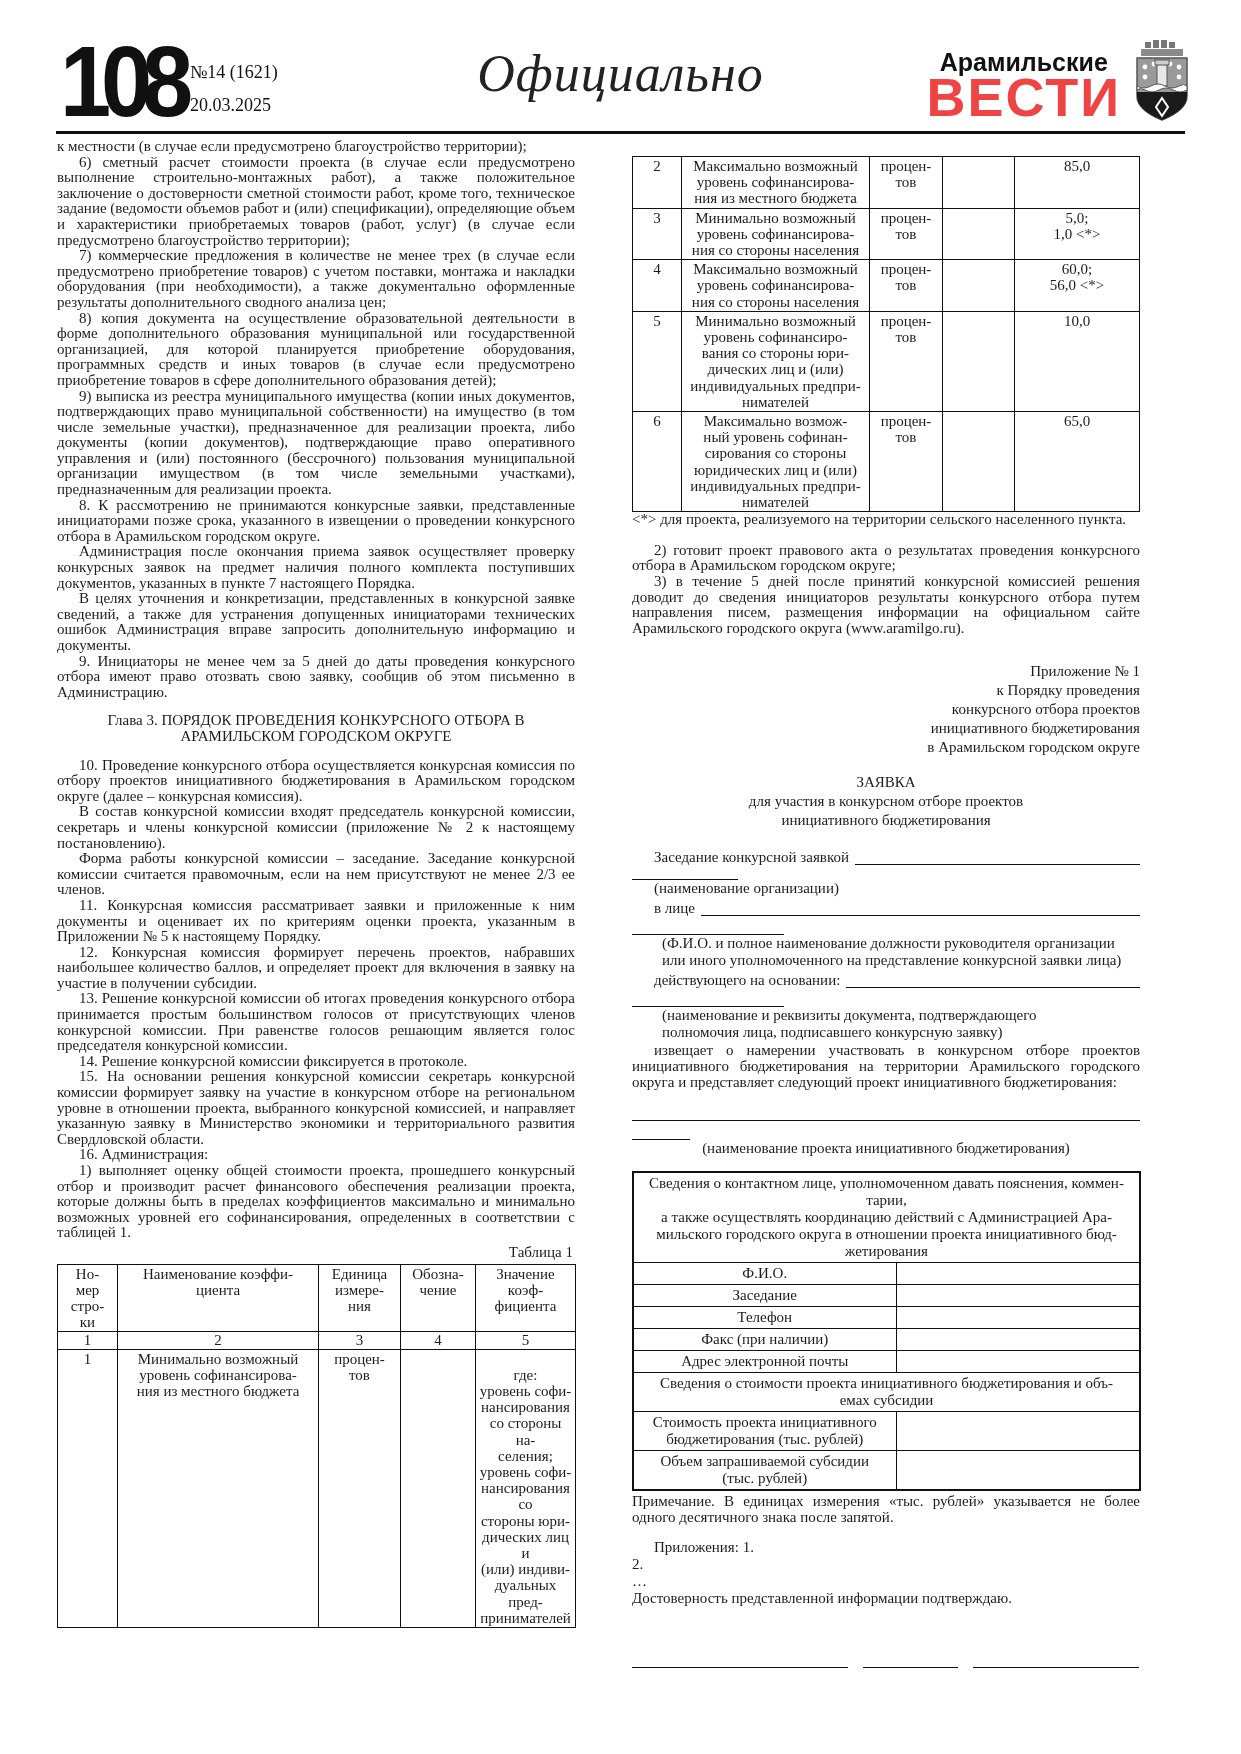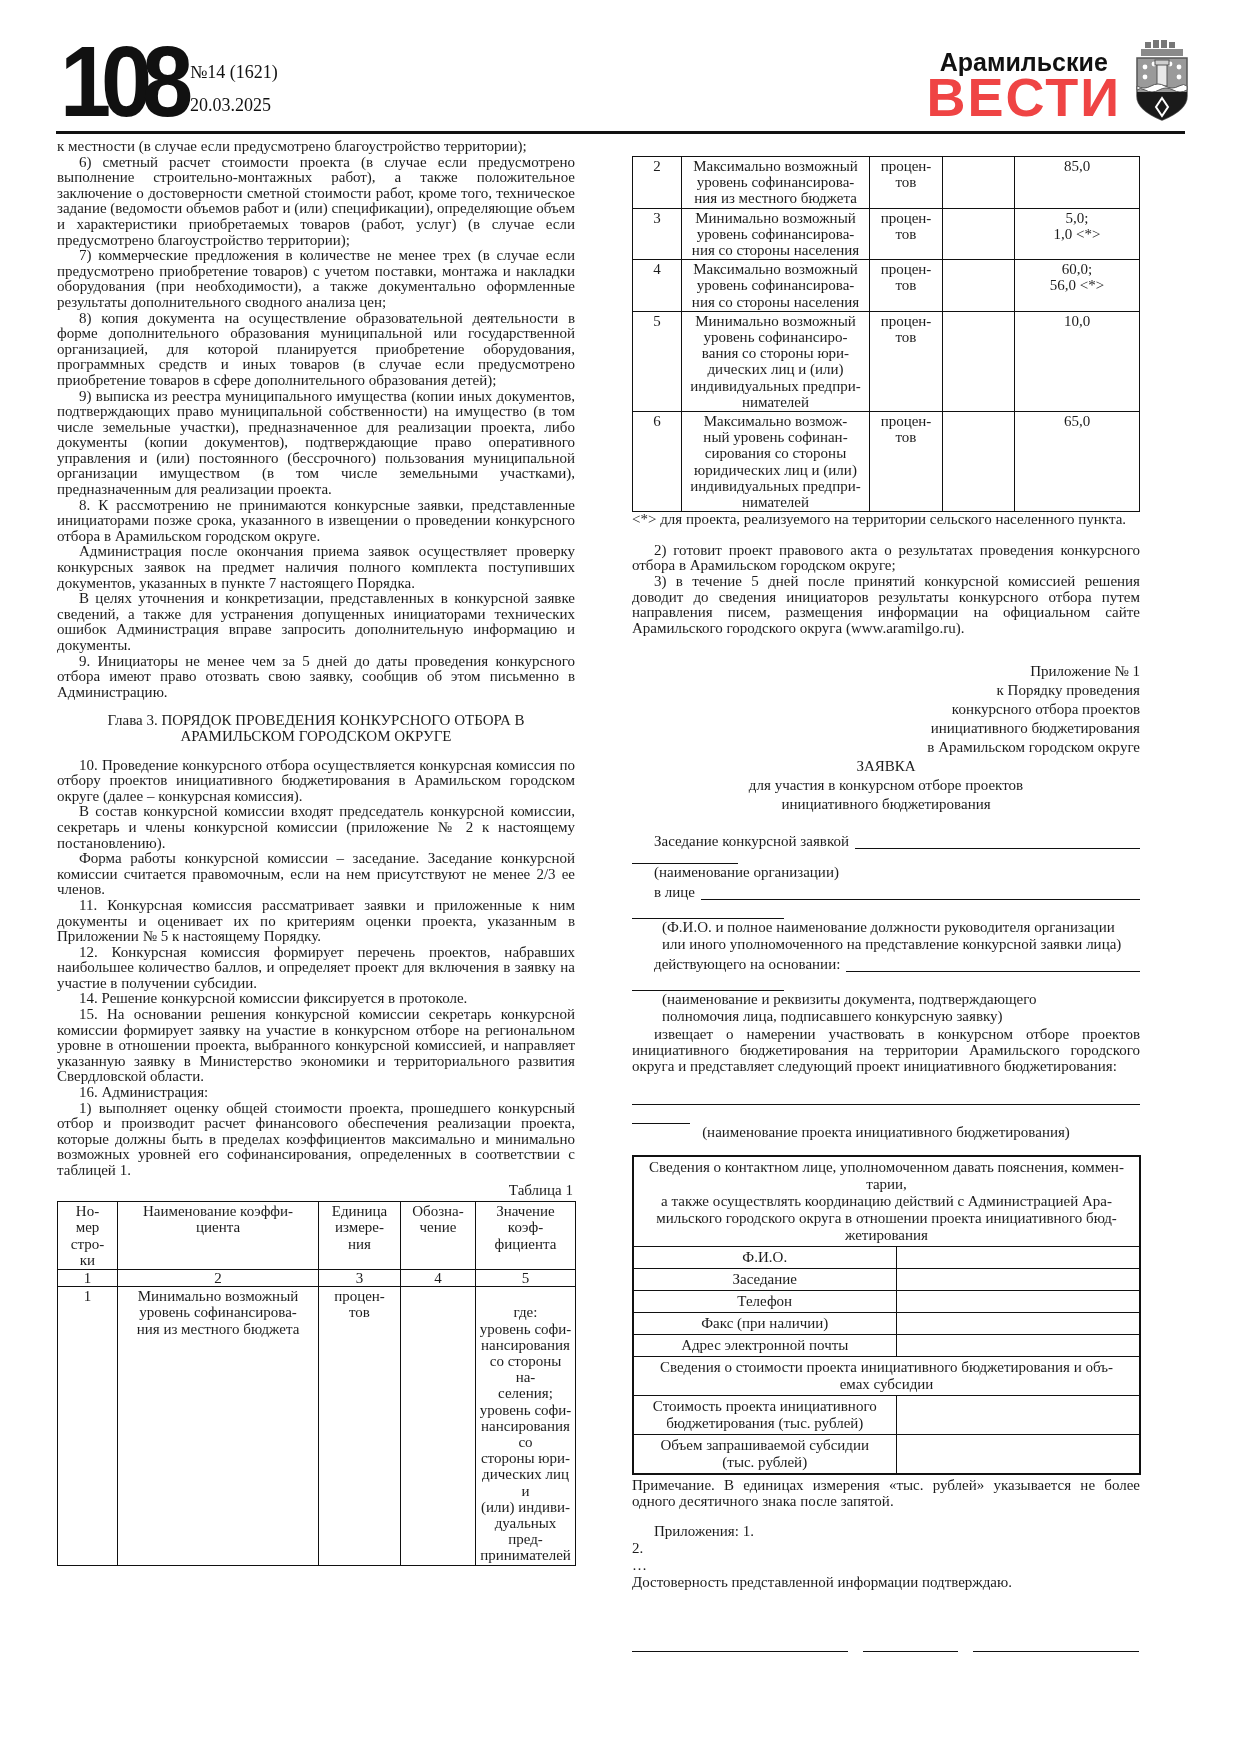--- a/index.html
+++ b/index.html
@@ -38,21 +38,21 @@
   
   table.doc{border-collapse:collapse;table-layout:fixed;font-size:15px;line-height:16.2px;}
   table.doc td{border:1.5px solid #111;text-align:center;vertical-align:top;padding:1px 3px;}
   table.doc td.pre{white-space:pre-line;}
   table.t1{width:518px;}
   table.t2{width:507px;}
   table.doc tr.numrow td{padding:0 3px;}
 
   
   .annex-ref{margin-top:26px;text-align:right;white-space:pre-line;line-height:19px;}
-  .app-title{text-align:center;white-space:pre-line;line-height:19px;}
+  .app-title{margin-top:16px;text-align:center;white-space:pre-line;line-height:19px;}
   .fline{display:flex;align-items:flex-end;margin-top:3px;}
   .fline .lbl{white-space:nowrap;text-indent:22px;}
   .fline .fill{flex:1;border-bottom:1.2px solid #111;height:15px;margin-left:6px;}
   .uline{border-bottom:1.2px solid #111;height:14px;}
   .cap{white-space:pre-line;line-height:17px;}
   .notice{margin-top:2px;}
   .proj-cap{text-align:center;}
 
   table.contact{border-collapse:collapse;table-layout:fixed;width:507px;font-size:15px;line-height:17px;margin-top:14px;border:2.5px solid #111;}
   table.contact td{border:1.5px solid #111;text-align:center;vertical-align:middle;padding:2px 6px;}
@@ -71,20 +71,21 @@
 <body>
 
 <div class="page">
 
   <div class="masthead">
     <div class="pagenum">108</div>
     <div class="issue-block">
       <div>№14 (1621)</div>
       <div>20.03.2025</div>
     </div>
+    <div class="officially">Официально</div>
     <div class="brand">
       <div class="brand-top">Арамильские</div>
       <div class="brand-bottom">ВЕСТИ</div>
     </div>
     <svg class="coat" viewBox="0 0 62 82">
       <rect x="14" y="2" width="6" height="6" fill="#777"></rect>
         <rect x="22" y="0" width="6" height="8" fill="#777"></rect>
         <rect x="30" y="0" width="6" height="8" fill="#777"></rect>
         <rect x="38" y="2" width="6" height="6" fill="#777"></rect>
       <rect x="10" y="9" width="42" height="7" fill="#8a8a8a"></rect>
@@ -114,20 +115,21 @@
     <p class="p">Администрация после окончания приема заявок осуществляет проверку конкурсных заявок на предмет наличия полного комплекта поступивших документов, указанных в пункте 7 настоящего Порядка.</p>
     <p class="p">В целях уточнения и конкретизации, представленных в конкурсной заявке сведений, а также для устранения допущенных инициаторами технических ошибок Администрация вправе запросить дополнительную информацию и документы.</p>
     <p class="p">9. Инициаторы не менее чем за 5 дней до даты проведения конкурсного отбора имеют право отозвать свою заявку, сообщив об этом письменно в Администрацию.</p>
     <p class="h-center">Глава 3. ПОРЯДОК ПРОВЕДЕНИЯ КОНКУРСНОГО ОТБОРА В
 АРАМИЛЬСКОМ ГОРОДСКОМ ОКРУГЕ</p>
     <p class="p">10. Проведение конкурсного отбора осуществляется конкурсная комиссия по отбору проектов инициативного бюджетирования в Арамильском городском округе (далее – конкурсная комиссия).</p>
     <p class="p">В состав конкурсной комиссии входят председатель конкурсной комиссии, секретарь и члены конкурсной комиссии (приложение № 2 к настоящему постановлению).</p>
     <p class="p">Форма работы конкурсной комиссии – заседание. Заседание конкурсной комиссии считается правомочным, если на нем присутствуют не менее 2/3 ее членов.</p>
     <p class="p">11. Конкурсная комиссия рассматривает заявки и приложенные к ним документы и оценивает их по критериям оценки проекта, указанным в Приложении № 5 к настоящему Порядку.</p>
     <p class="p">12. Конкурсная комиссия формирует перечень проектов, набравших наибольшее количество баллов, и определяет проект для включения в заявку на участие в получении субсидии.</p>
+    <p class="p">13. Решение конкурсной комиссии об итогах проведения конкурсного отбора принимается простым большинством голосов от присутствующих членов конкурсной комиссии. При равенстве голосов решающим является голос председателя конкурсной комиссии.</p>
     <p class="p">14. Решение конкурсной комиссии фиксируется в протоколе.</p>
     <p class="p">15. На основании решения конкурсной комиссии секретарь конкурсной комиссии формирует заявку на участие в конкурсном отборе на региональном уровне в отношении проекта, выбранного конкурсной комиссией, и направляет указанную заявку в Министерство экономики и территориального развития Свердловской области.</p>
     <p class="p">16. Администрация:</p>
     <p class="p">1) выполняет оценку общей стоимости проекта, прошедшего конкурсный отбор и производит расчет финансового обеспечения реализации проекта, которые должны быть в пределах коэффициентов максимально и минимально возможных уровней его софинансирования, определенных в соответствии с таблицей 1.</p>
     <p class="p tbl-caption">Таблица 1</p>
 
     <table class="doc t1">
       <colgroup>
           <col style="width:60px">
           <col style="width:201px">

